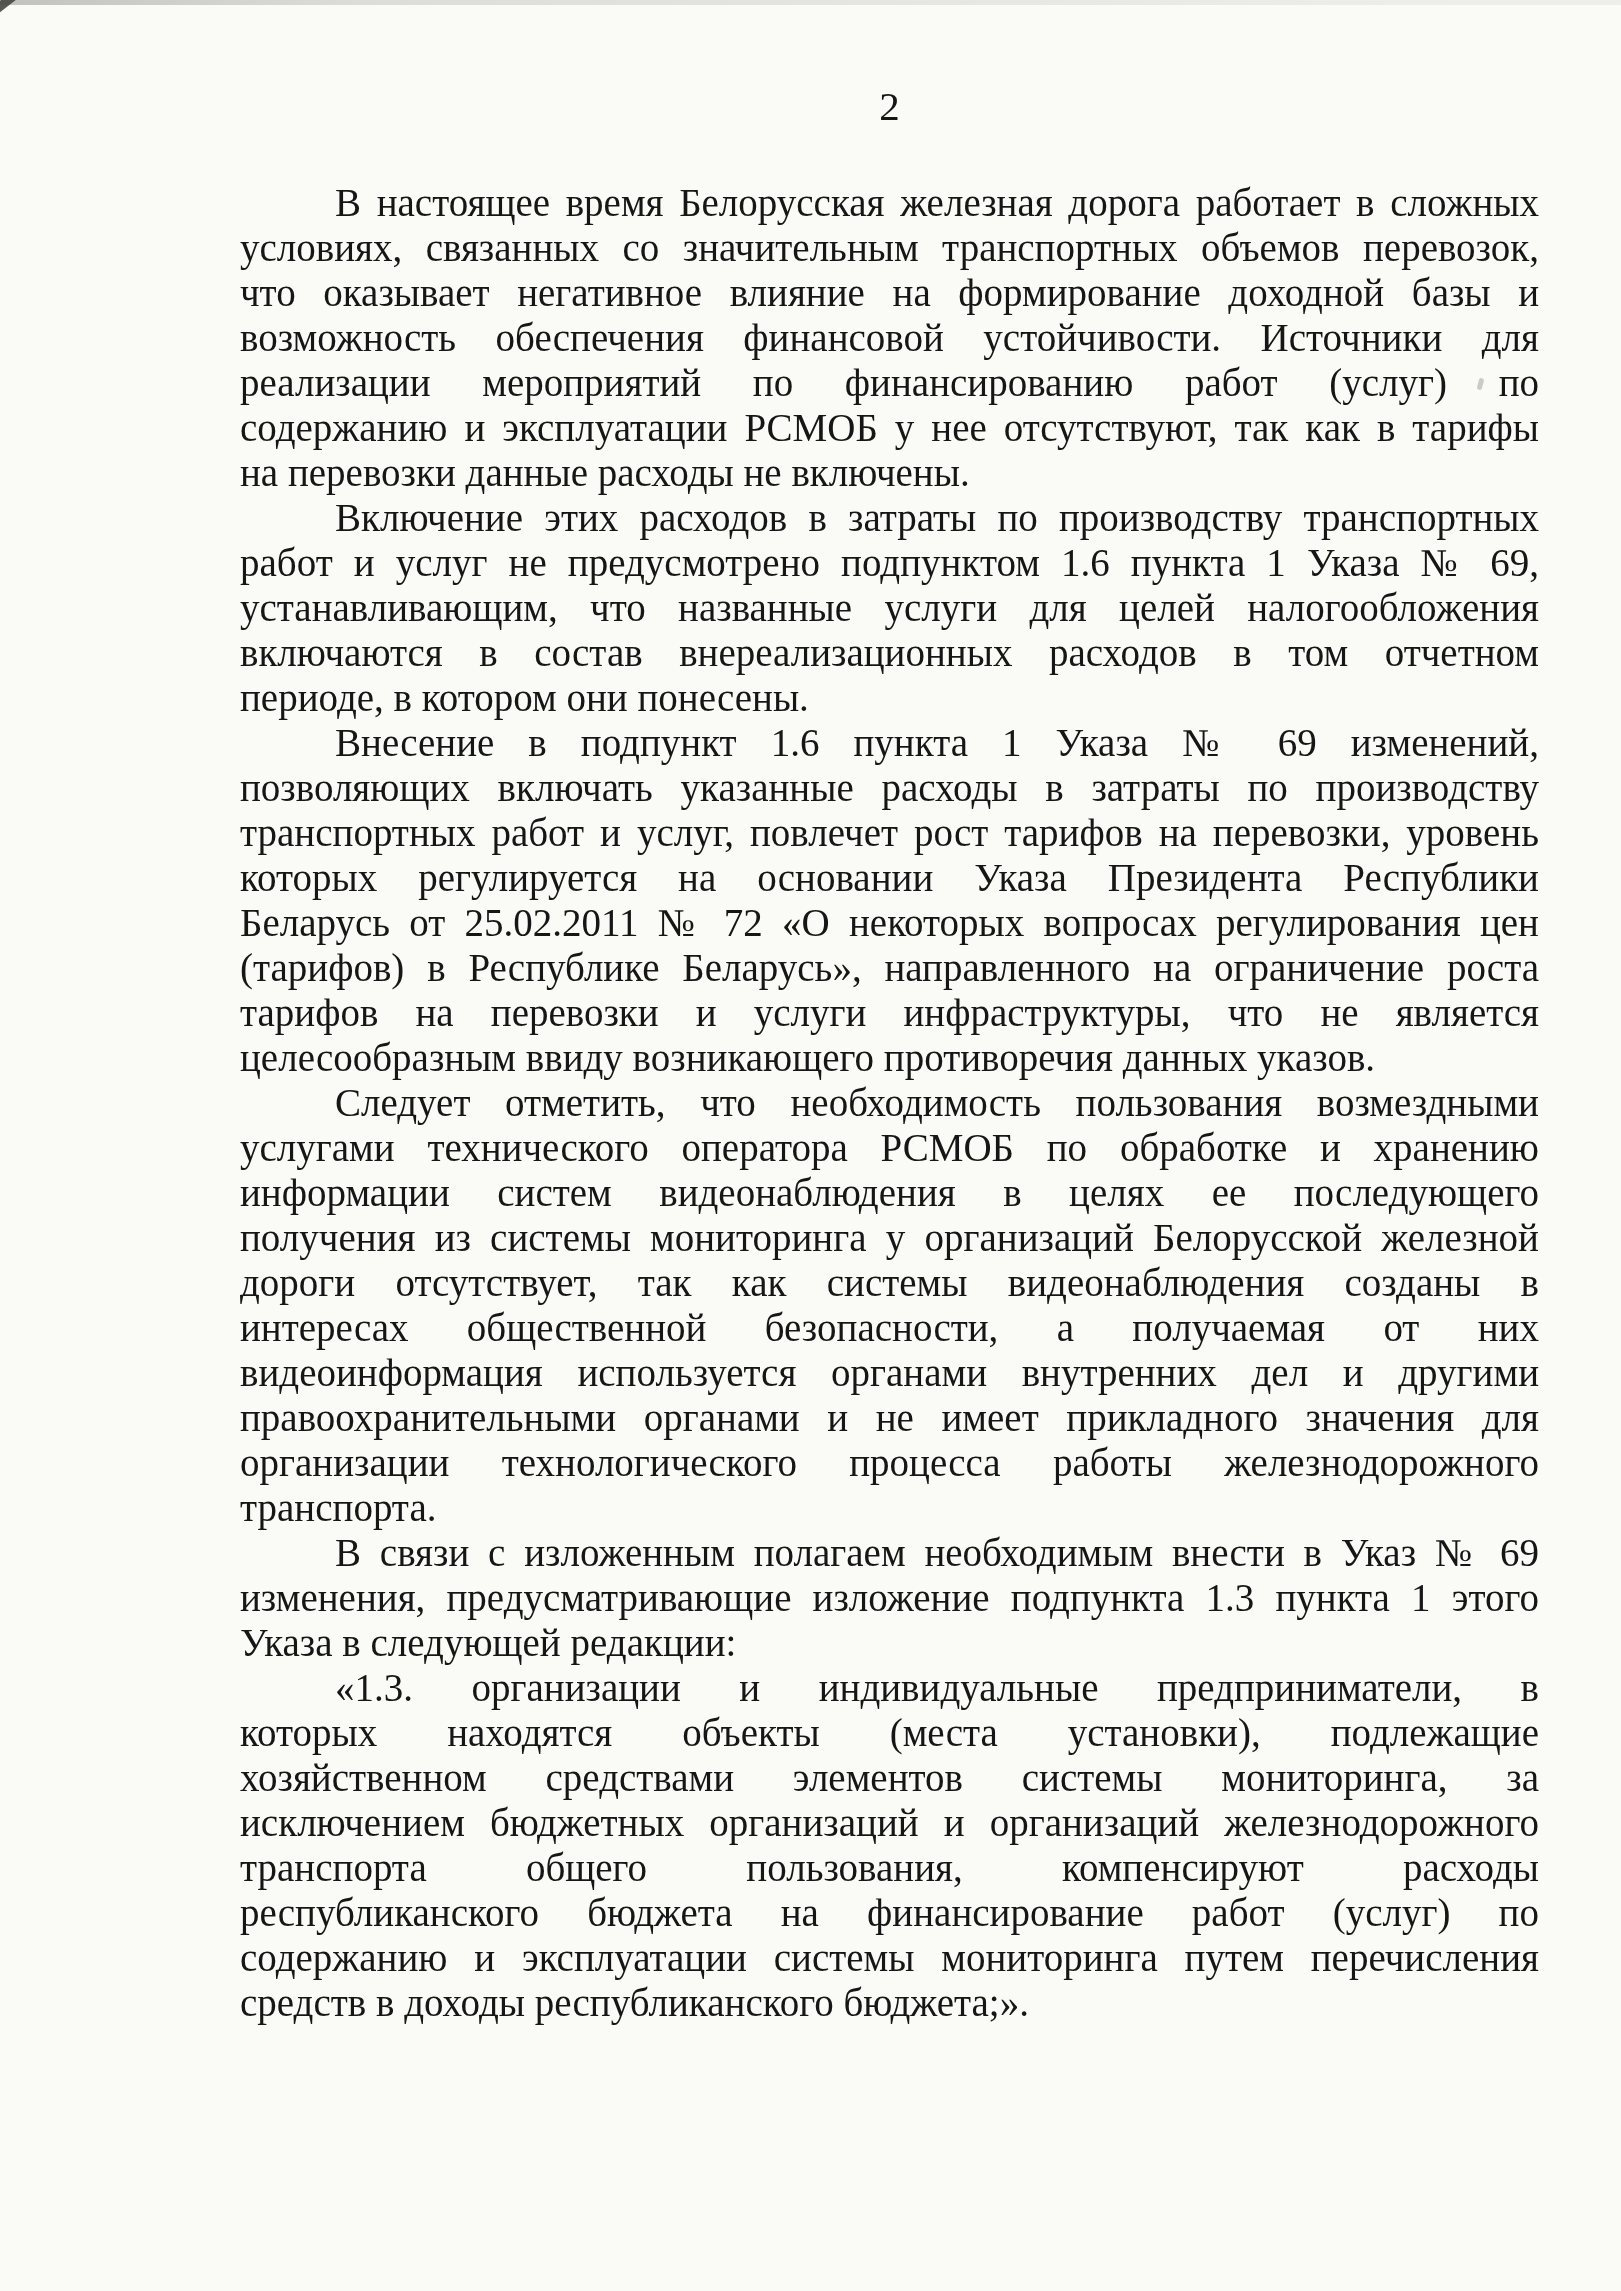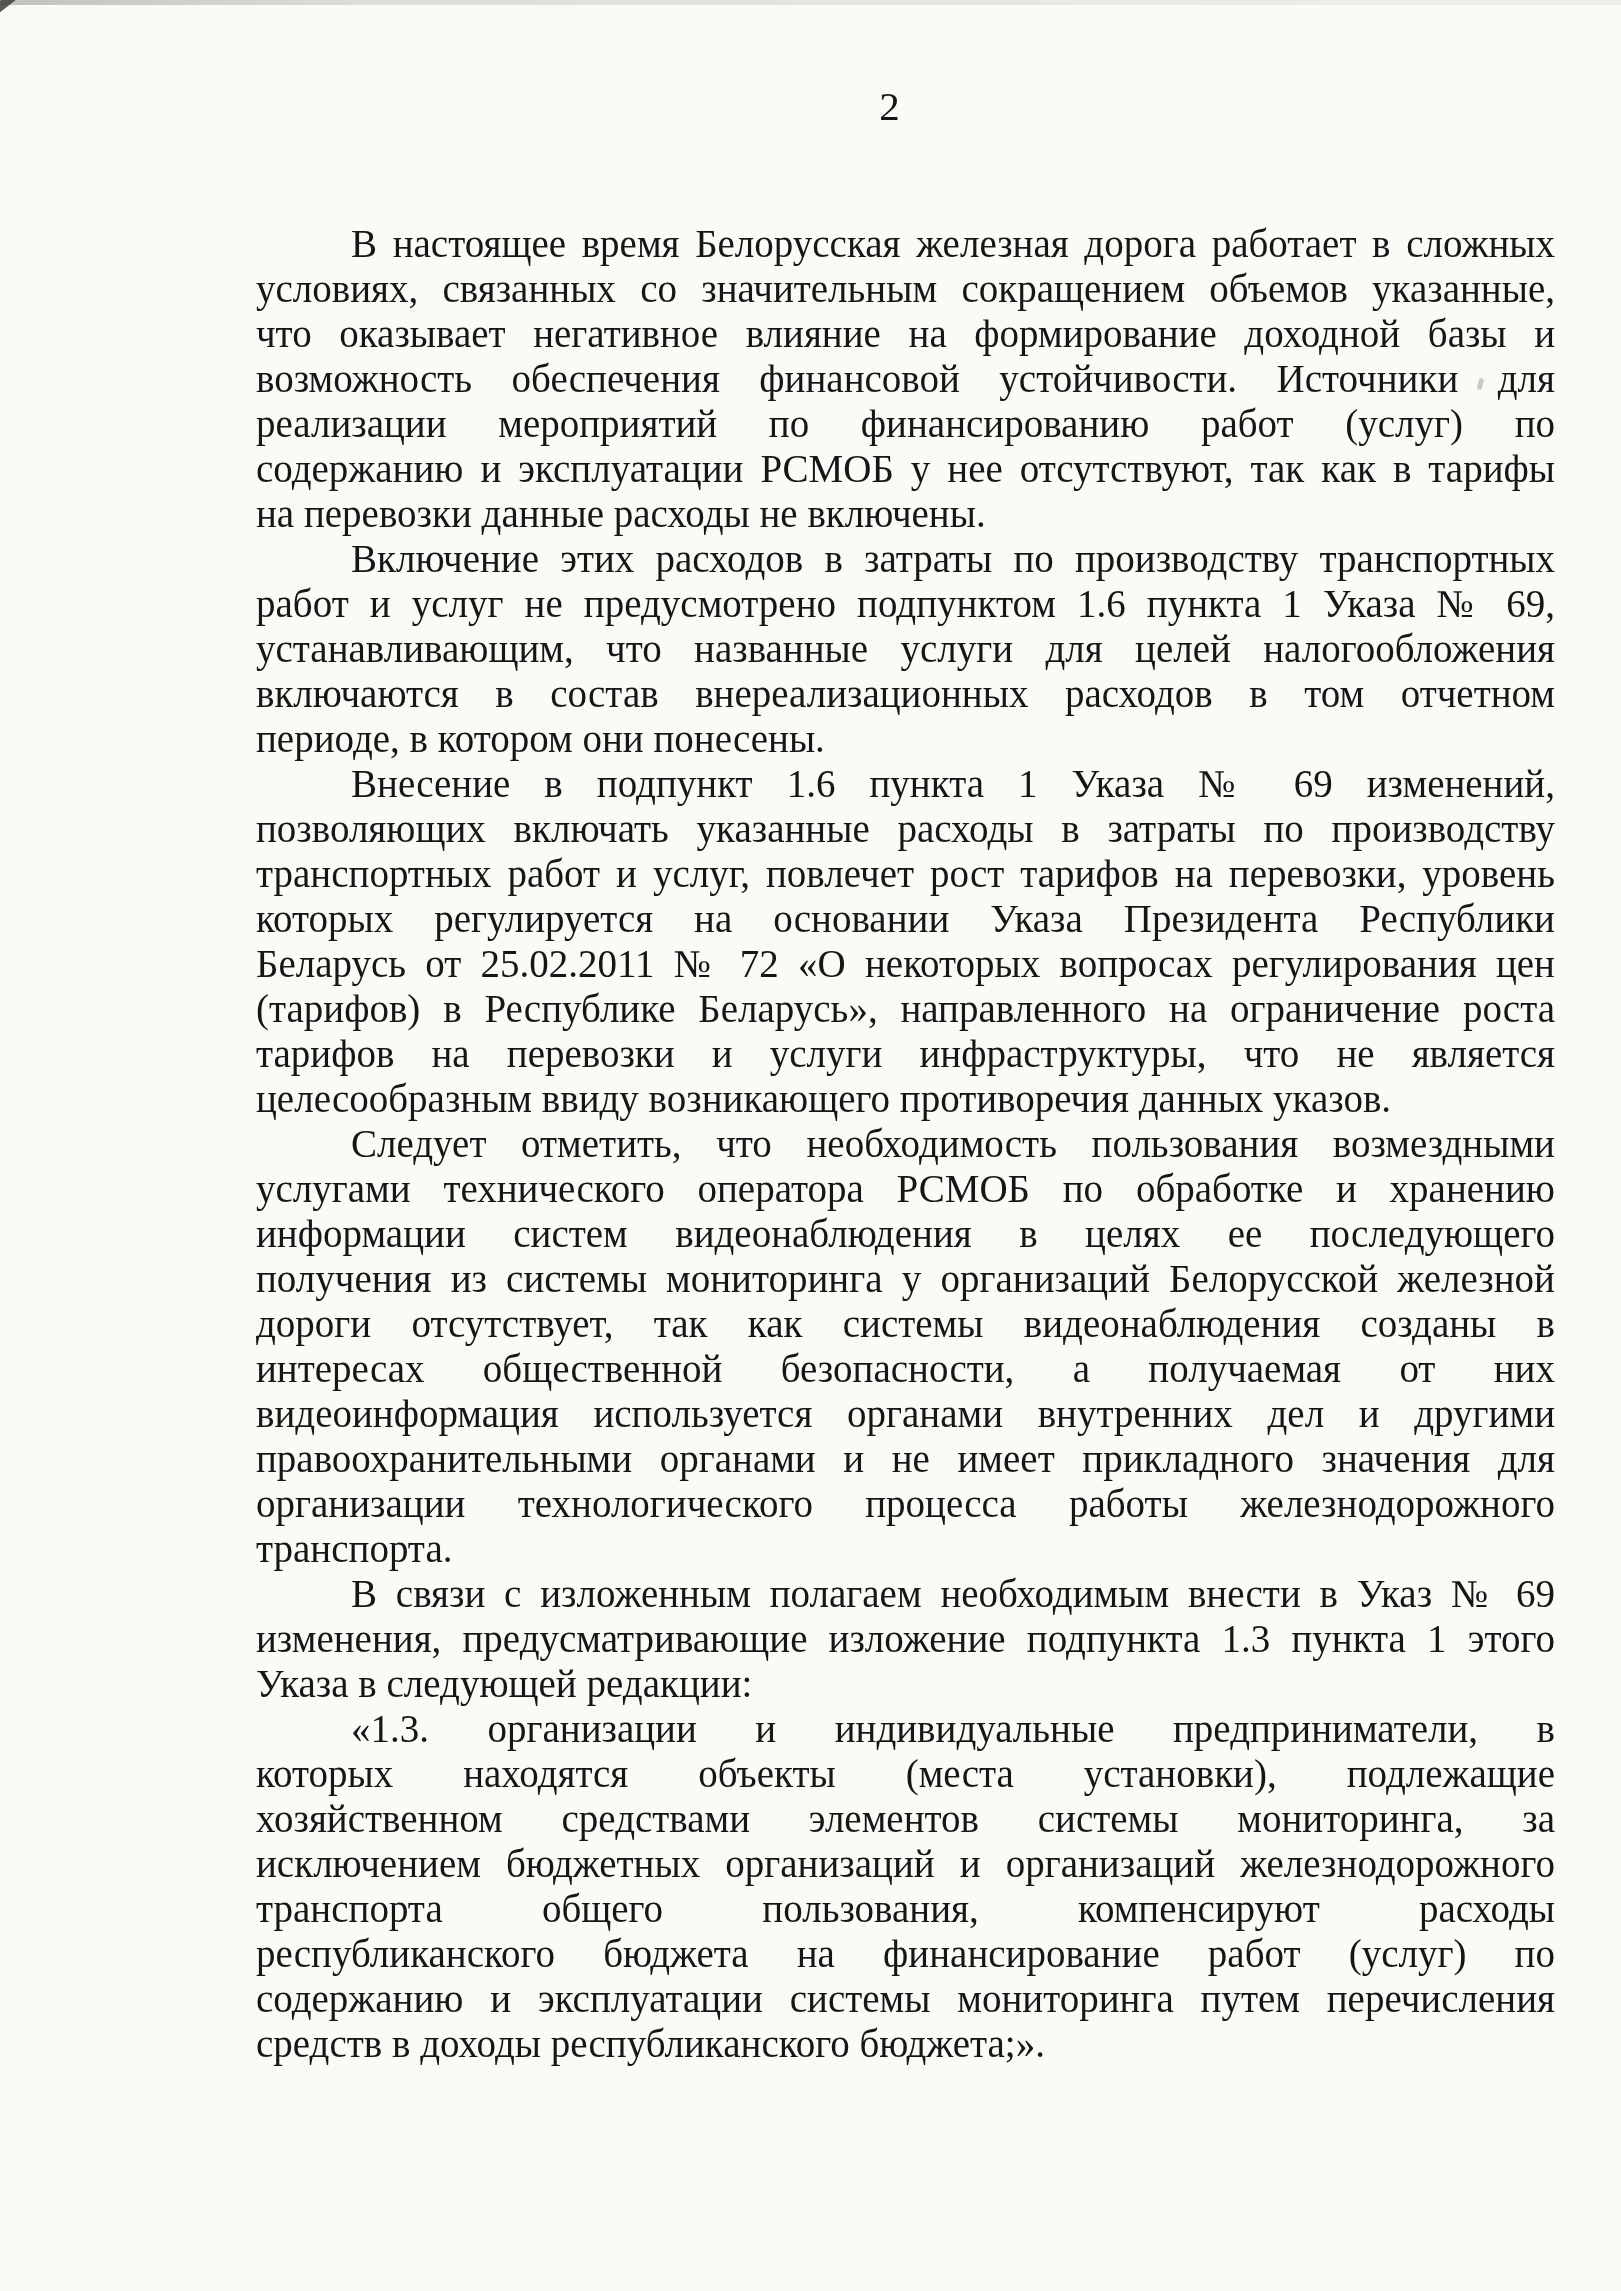--- a/index.html
+++ b/index.html
@@ -52,48 +52,47 @@
     position:absolute;
     top:84px;
     left:240px;
     width:1299px;
     text-align:center;
     font-size:41px;
     line-height:45px;
   }
   .doc{
     position:absolute;
-    left:256px;
+    left:240px;
     top:180px;
     width:1299px;
     font-size:39px;
     line-height:45px;
     letter-spacing:0;
-    margin-top:41px;
   }
   .paragraph{margin:0;padding:0;}
   .line{
     text-align:justify;
     text-align-last:justify;
   }
   .line.first{ text-indent:95px; }
   .line.last{ text-align-last:left; }
 </style>
 </head>
 <body>
 
 <div class="page">
   <div class="top-edge"></div>
   <div class="corner-mark"></div>
   <div class="speck"></div>
   <div class="page-number">2</div>
   <div class="doc" id="doc-body">
       <div class="paragraph">
         <div class="line first">В настоящее время Белорусская железная дорога работает в сложных</div>
-        <div class="line">условиях, связанных со значительным сокращением объемов указанные,</div>
+        <div class="line">условиях, связанных со значительным транспортных объемов перевозок,</div>
         <div class="line">что оказывает негативное влияние на формирование доходной базы и</div>
         <div class="line">возможность обеспечения финансовой устойчивости. Источники для</div>
         <div class="line">реализации мероприятий по финансированию работ (услуг) по</div>
         <div class="line">содержанию и эксплуатации РСМОБ у нее отсутствуют, так как в тарифы</div>
         <div class="line last">на перевозки данные расходы не включены.</div>
       </div>
       <div class="paragraph">
         <div class="line first">Включение этих расходов в затраты по производству транспортных</div>
         <div class="line">работ и услуг не предусмотрено подпунктом 1.6 пункта 1 Указа № 69,</div>
         <div class="line">устанавливающим, что названные услуги для целей налогообложения</div>

